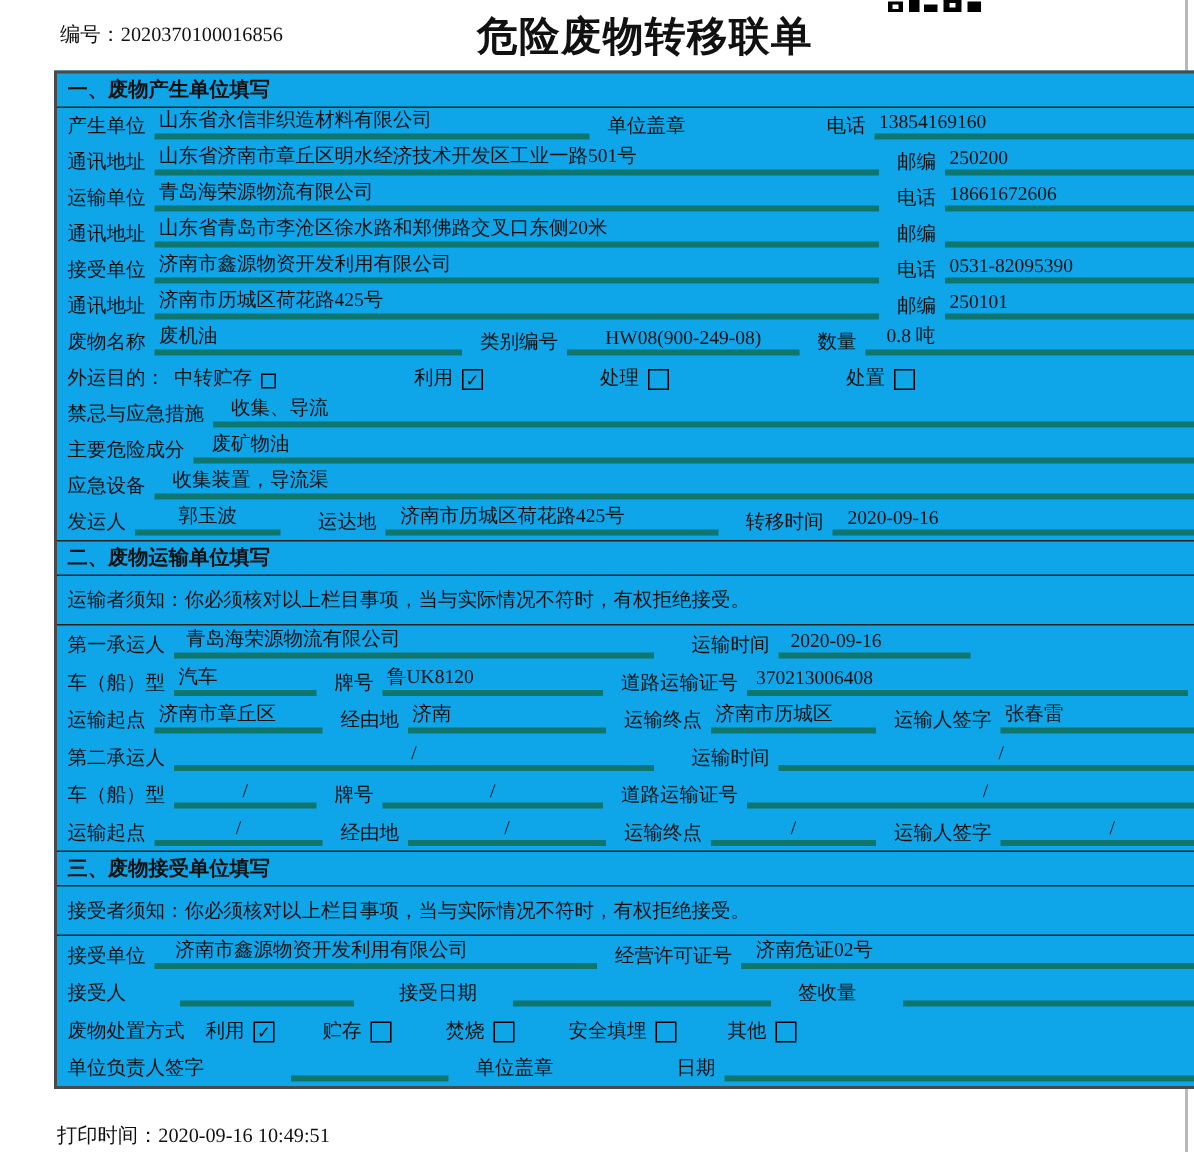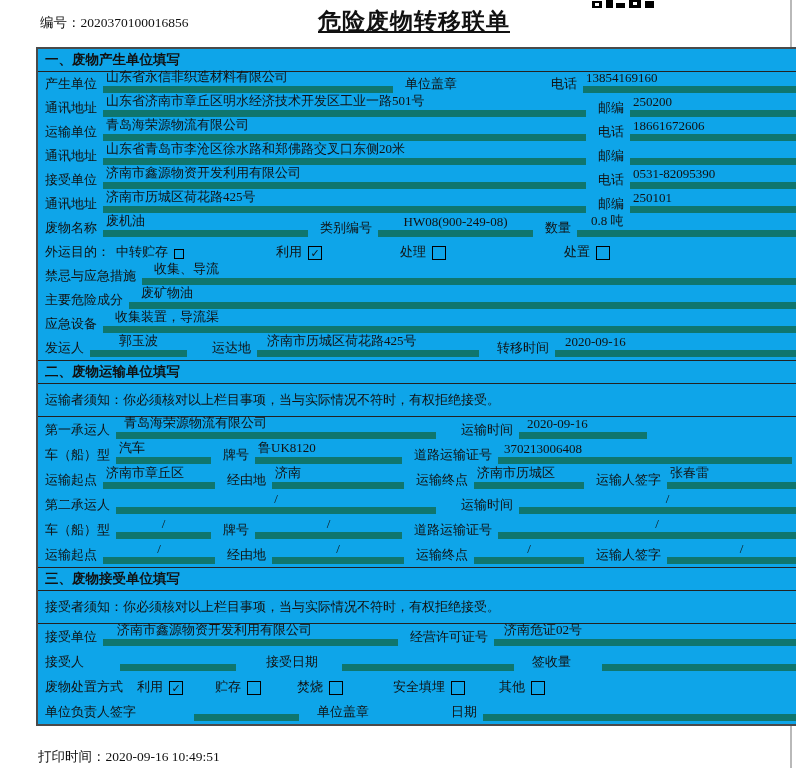--- a/index.html
+++ b/index.html
@@ -3,21 +3,21 @@
 <meta charset="utf-8">
 <style>
   html,body{margin:0;padding:0;background:#fff;}
   body{
     width:796px;height:768px;position:relative;overflow:hidden;
     font-family:"Liberation Serif","DejaVu Serif",serif;
     color:#111;
     -webkit-font-smoothing:antialiased;
   }
   .doc-number{position:absolute;left:40px;top:14px;font-size:13.5px;white-space:nowrap;font-family:Liberation Serif, serif;}
-  .doc-title{position:absolute;left:318px;top:6px;font-size:23px;font-weight:bold;letter-spacing:1px;white-space:nowrap;text-decoration:underline;}
+  .doc-title{position:absolute;left:318px;top:6px;font-size:27px;font-weight:bold;letter-spacing:1px;white-space:nowrap;}
   .qr-frag{position:absolute;left:592px;top:0;}
   .page-edge{position:absolute;top:0;right:4px;width:2px;height:768px;background:#b9b9b9;}
 
   .form{
     position:absolute;left:36px;top:47px;width:789px;box-sizing:border-box;
     border:2px solid #4a4a4a;background:#0ea5e9;
   }
   .sec-h{
     height:22px;display:flex;align-items:center;padding:0 7px;
     font-size:13.5px;font-weight:bold;border-bottom:1px solid #222;
@@ -28,21 +28,21 @@
     height:32px;display:flex;align-items:center;padding:0 7px;
     font-size:13px;border-bottom:1px solid #222;white-space:nowrap;
   }
   .row{
     display:flex;align-items:flex-end;padding:0 7px 3px 7px;box-sizing:border-box;
     font-size:13px;white-space:nowrap;
   }
   .r24{height:24px;} .r25{height:25px;}
   .lbl{flex:none;margin-right:6px;}
   .val{
-    flex:none;border-bottom:7px solid #0f766e;padding:0 3px;min-height:15px;
+    flex:none;border-bottom:4px solid #0f766e;padding:0 3px;min-height:15px;
     overflow:hidden;box-sizing:border-box;
   }
   .grow{flex:1;}
   .ctr{text-align:center;}
   .ml12{margin-left:12px;} .ml18{margin-left:18px;} .ml25{margin-left:25px;} .ml30{margin-left:30px;}
   .cb{
     flex:none;display:inline-flex;align-items:center;justify-content:center;
     width:12px;height:12px;border:1px solid #000;margin:0 0 1px 6px;
     font-size:11px;line-height:11px;font-family:"DejaVu Sans",sans-serif;
   }
@@ -262,21 +262,21 @@
       <span class="cb">✓</span>
     </span>
     <span class="opt" style="margin-left:32px">
       <span>贮存</span>
       <span class="cb"></span>
     </span>
     <span class="opt" style="margin-left:36px">
       <span>焚烧</span>
       <span class="cb"></span>
     </span>
-    <span class="opt" style="margin-left:50px">
+    <span class="opt" style="margin-left:36px">
       <span>安全填埋</span>
       <span class="cb"></span>
     </span>
     <span class="opt" style="margin-left:34px">
       <span>其他</span>
       <span class="cb"></span>
     </span>
   </div>
 
   <div class="row r25">

